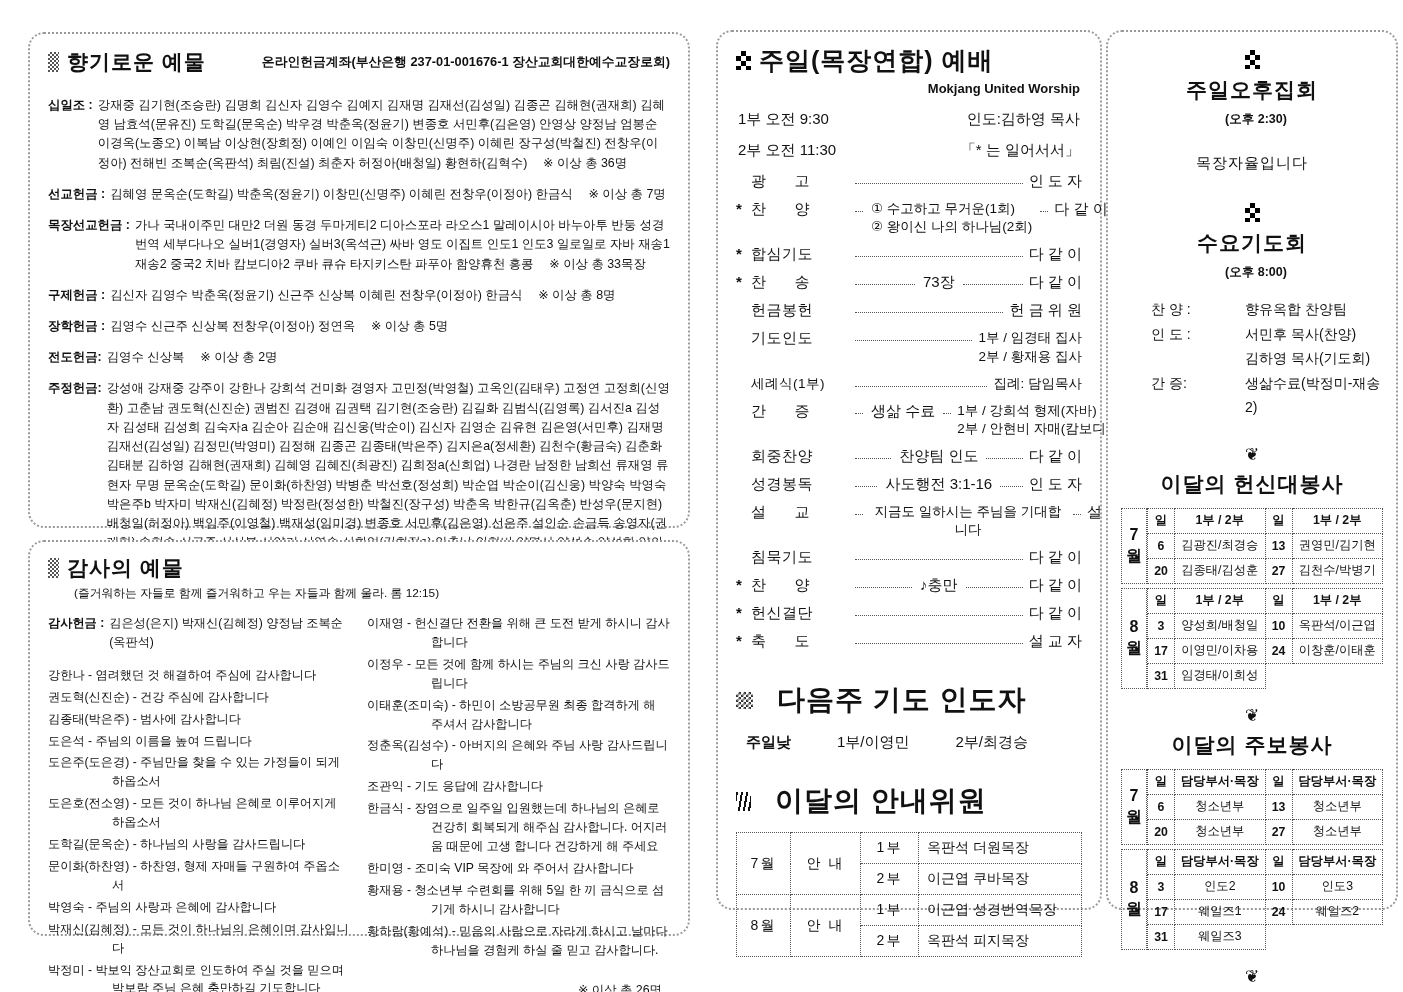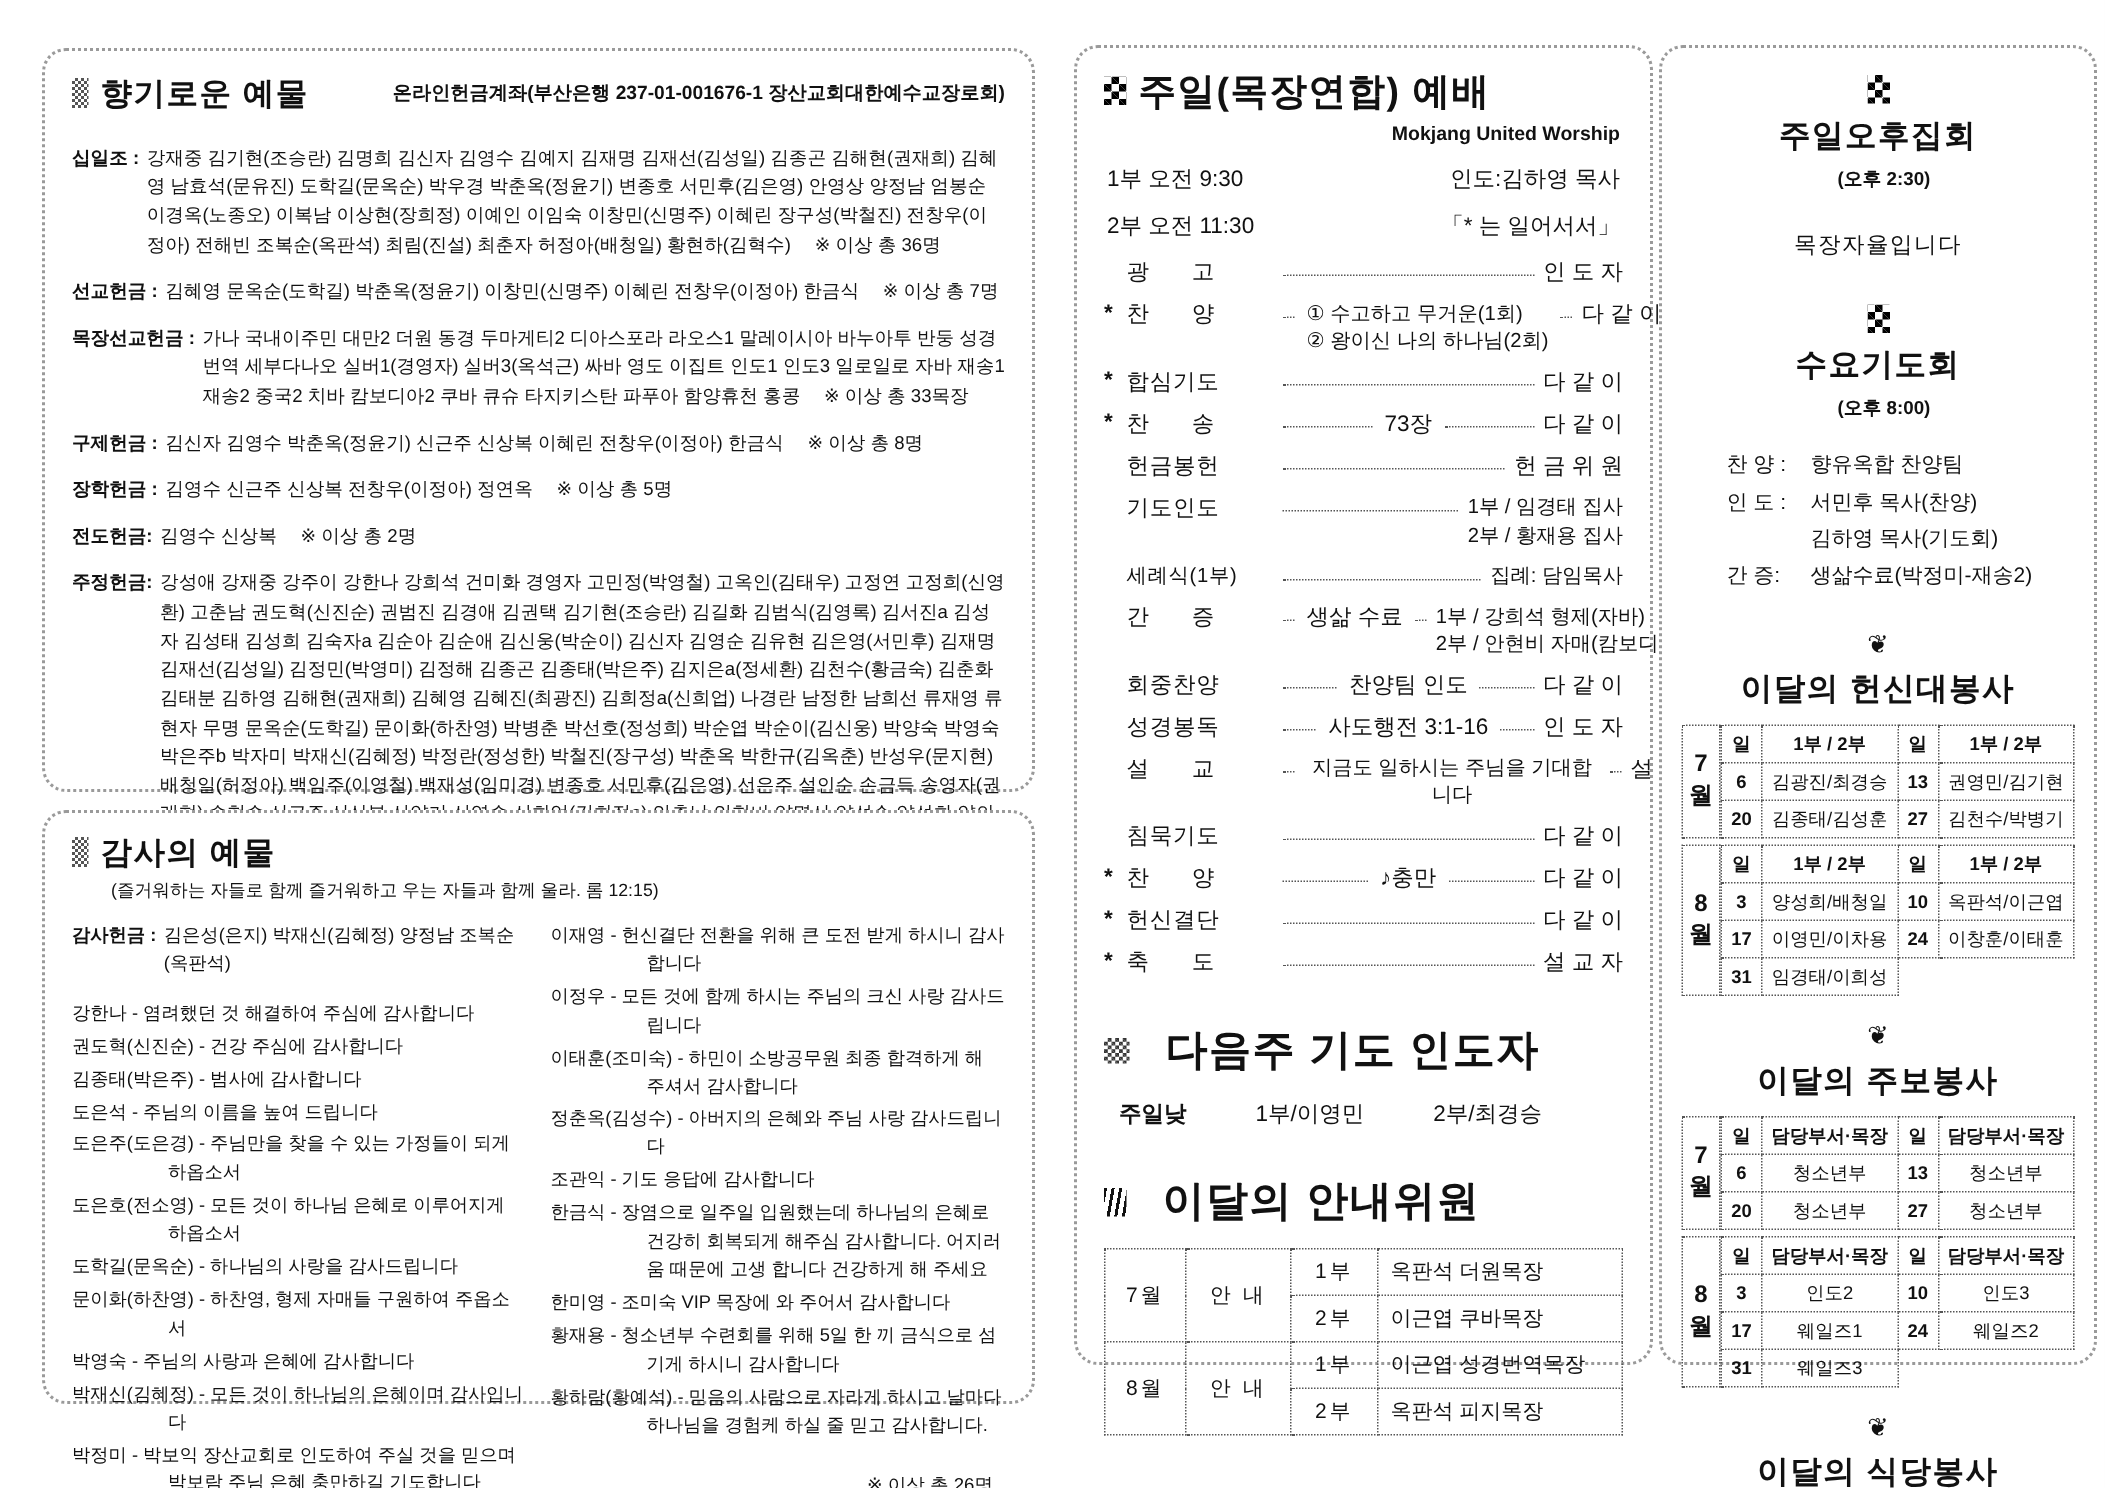--- a/index.html
+++ b/index.html
@@ -62,21 +62,21 @@
   .nextweek-line { display:flex; font-size:15px; margin:14px 0 0 10px; gap:46px; }
   .nextweek-line .nw-label { font-weight:bold; }
 
   .ush-table { width:100%; border-collapse:collapse; margin-top:12px; font-size:14px; }
   .ush-table td { border:1px dotted #555; height:31px; padding:2px 8px; }
   .ush-table td.cen { text-align:center; padding:2px 2px; letter-spacing:2px; }
 
   
   .afternoon-body { text-align:center; font-size:15px; margin:26px 0 30px; letter-spacing:1px; }
   .wed-lines { margin:16px 0 26px 30px; font-size:14px; line-height:1.75; }
-  .wed-line { display:flex; }
+  .wed-line { display:flex;gap:38px; }
   .wed-label { white-space:pre; width:56px; flex:0 0 auto; }
   .svc-group { margin-top:10px; margin-bottom:18px; }
   .svc-block { display:flex; margin-bottom:4px; }
   .month-cell { width:26px; border:1px dotted #555; display:flex; flex-direction:column; justify-content:center; align-items:center; font-weight:bold; font-size:16px; line-height:1.3; flex:0 0 auto; }
   .duty-cell { width:58px; border:1px dotted #555; display:flex; flex-direction:column; justify-content:center; align-items:center; font-size:12px; line-height:1.35; flex:0 0 auto; text-align:center; }
   .duty-cell .d1 { font-weight:bold; }
   .svc-table { flex:1 1 auto; border-collapse:collapse; font-size:12.3px; table-layout:fixed; }
   .svc-table th, .svc-table td { border:1px dotted #555; height:25px; text-align:center; padding:1px 2px; overflow:hidden; white-space:nowrap; }
   .svc-table th { font-weight:bold; white-space:pre; }
   .svc-table td:nth-child(odd) { font-weight:bold; }

